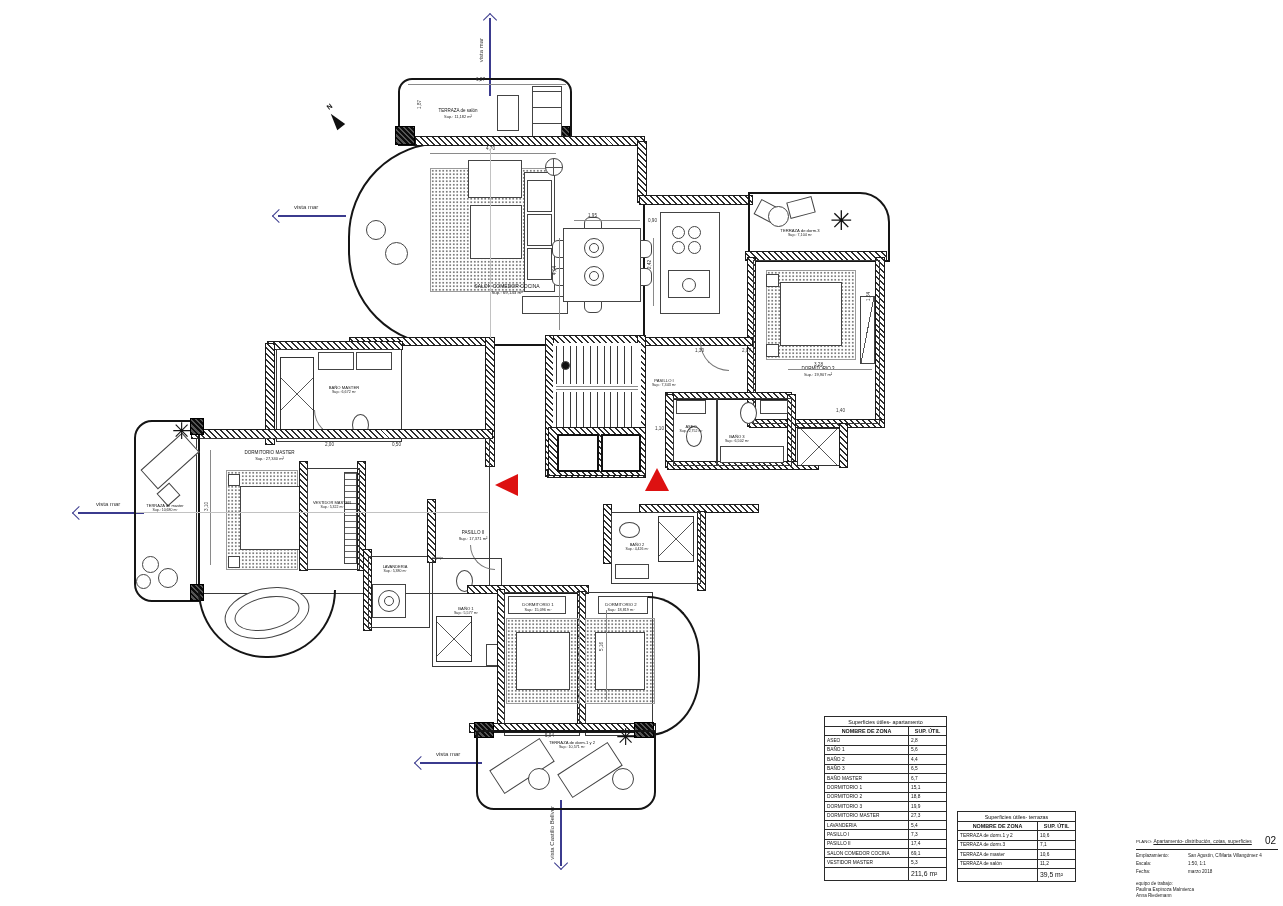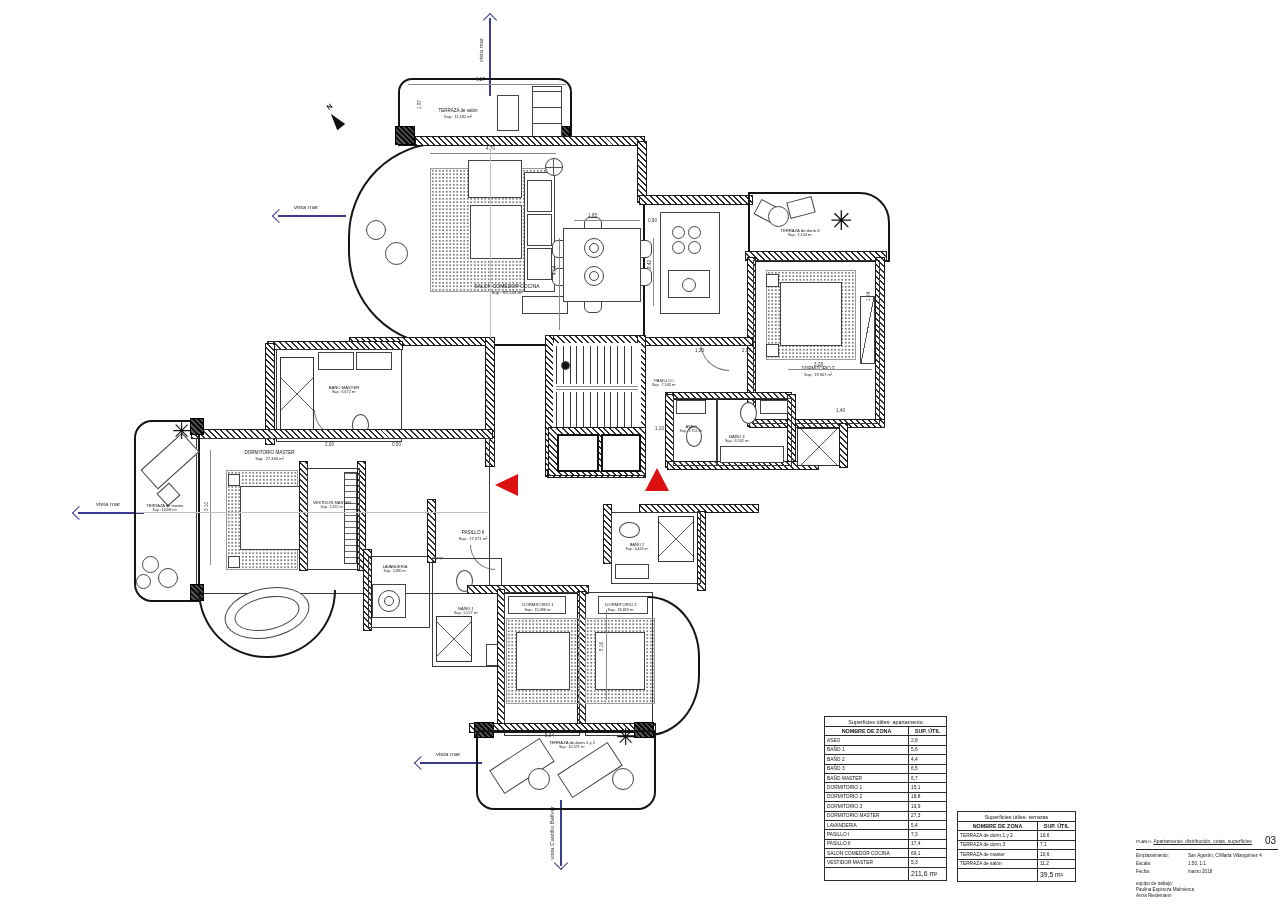--- a/index.html
+++ b/index.html
@@ -484,21 +484,21 @@
           <td></td>
           <td class="tot">39,5 m²</td>
         </tr>
   </tbody>
     </table>
 
   <div id="tblock">
     <div class="prow">
       <span class="pl">PLANO:</span>
       <span class="pv">Apartamento- distribución, cotas, superficies</span>
-      <span class="sheet">03</span>
+      <span class="sheet">02</span>
     </div>
     <div class="frow">
       <span class="fl">Emplazamiento:</span>
       <span>San Agustín, C/Marta Villangómez 4</span>
     </div>
     <div class="frow">
       <span class="fl">Escala:</span>
       <span>1:50, 1:1</span>
     </div>
     <div class="frow">

